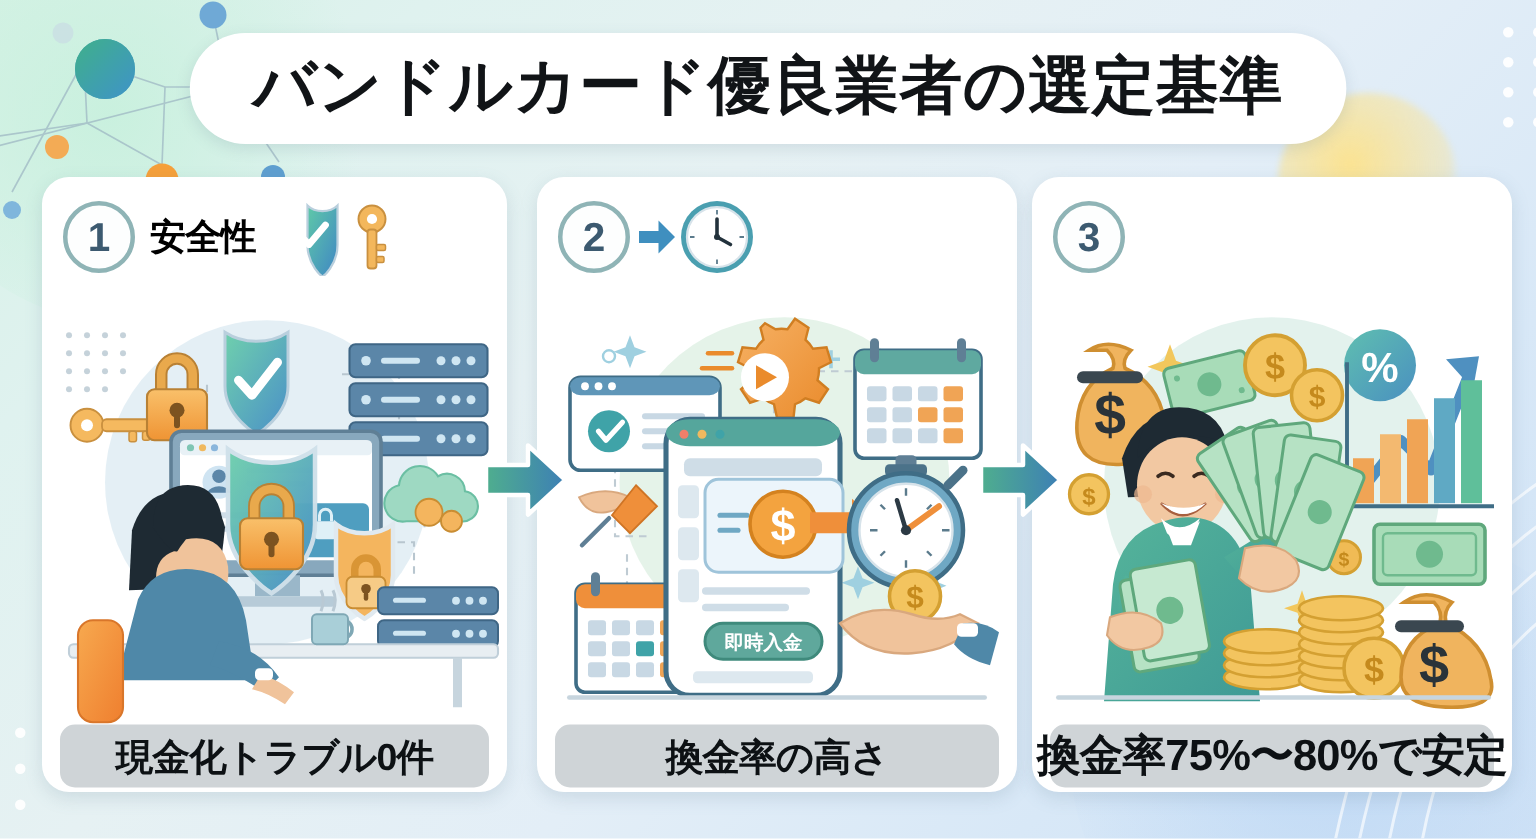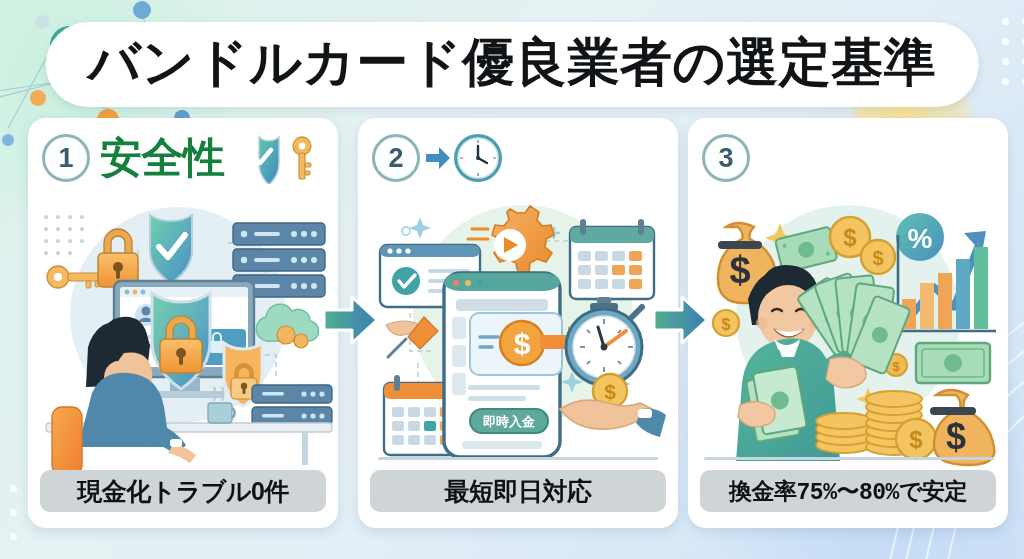--- a/index.html
+++ b/index.html
@@ -47,21 +47,21 @@
   
   .title-pill {
     position: absolute; left: 50%; transform: translateX(-50%);
     top: 22px; background: #ffffff;
     border-radius: 44px;
     padding: 10px 42px 14px;
     box-shadow: 0 3px 10px rgba(80,110,130,.16);
     z-index: 5;
   }
   .title-text {
-    font-size: 52px; font-weight: 700; color: #111417;
+    font-size: 42px; font-weight: 700; color: #111417;
     letter-spacing: .5px; line-height: 1.18; white-space: nowrap; text-align: right;
   }
 
   
   .cards { position: absolute; left: 0; top: 118px; width: 1024px; height: 412px; z-index: 4; }
   .card {
     position: absolute; top: 0; height: 410px;
     background: #ffffff; border-radius: 18px;
     box-shadow: 0 4px 12px rgba(90,120,145,.18);
     display: flex; flex-direction: column;
@@ -76,36 +76,36 @@
     padding: 12px 10px 4px 14px; height: 72px;
   }
   .num-circle {
     flex: 0 0 auto; width: 48px; height: 48px; border-radius: 50%;
     border: 3px solid #8fb4b6;
     display: flex; align-items: center; justify-content: center;
     font-size: 27px; font-weight: 700; color: #3c5a70;
     background: #fdfefe;
   }
   .head-label {
-    font-size: 42px; font-weight: 700; color: #15803d;
+    font-size: 24px; font-weight: 700; color: #000000;
     white-space: nowrap; letter-spacing: -.5px;
   }
   .head-icon { flex: 0 0 auto; display: flex; align-items: center; }
 
   .illus { flex: 1 1 auto; position: relative; overflow: hidden; }
   .illus svg { position: absolute; left: 0; top: 0; width: 100%; height: 100%; }
 
-  .caption-wrap { padding: 0 12px 16px; text-align: right; }
+  .caption-wrap { padding: 0 12px 3px; text-align: right; }
   .caption {
     background: #cfd4d7; border-radius: 10px;
     height: 42px; display: flex; align-items: center; justify-content: center;
     font-size: 25px; font-weight: 700; color: #0d1114;
     white-space: nowrap; letter-spacing: -.5px;
   }
-  .card-3 .caption { font-size: 23px; font-family: Liberation Mono, monospace; }
+  .card-3 .caption { font-size: 29px; }
 
   
   .arrow { position: absolute; top: 292px; width: 58px; height: 56px; z-index: 6; }
   .arrow-1 { left: 322px; }
   .arrow-2 { left: 652px; }
 </style>
 </head>
 <body>
 
 <div class="bg-layer">
@@ -557,21 +557,21 @@
         <g>
           <path d="M202 214 q22 -14 48 -6 q18 6 32 0 l12 6 q-16 18 -44 20 q-32 2 -48 -20 z" fill="#f0c39b" stroke="#d9a87e" stroke-width="1.6"></path>
           <path d="M284 214 q14 -2 24 6 l-6 22 q-16 -4 -24 -14 z" fill="#4f88a8"></path>
           <rect x="280" y="214" width="14" height="9" rx="3" fill="#ffffff"></rect>
         </g>
         <rect x="20" y="262" width="280" height="3" rx="1.5" fill="#c7d5de"></rect>
       </svg>
     </div>
 
     <div class="caption-wrap">
-      <div class="caption">最短即日対応</div>
+      <div class="caption">換金率の高さ</div>
     </div>
   </div>
 
   <div class="card card-3">
     <div class="card-head">
       <div class="num-circle">3</div>
     </div>
 
     <div class="illus">
       <svg viewBox="0 0 320 270" preserveAspectRatio="xMidYMid meet">

